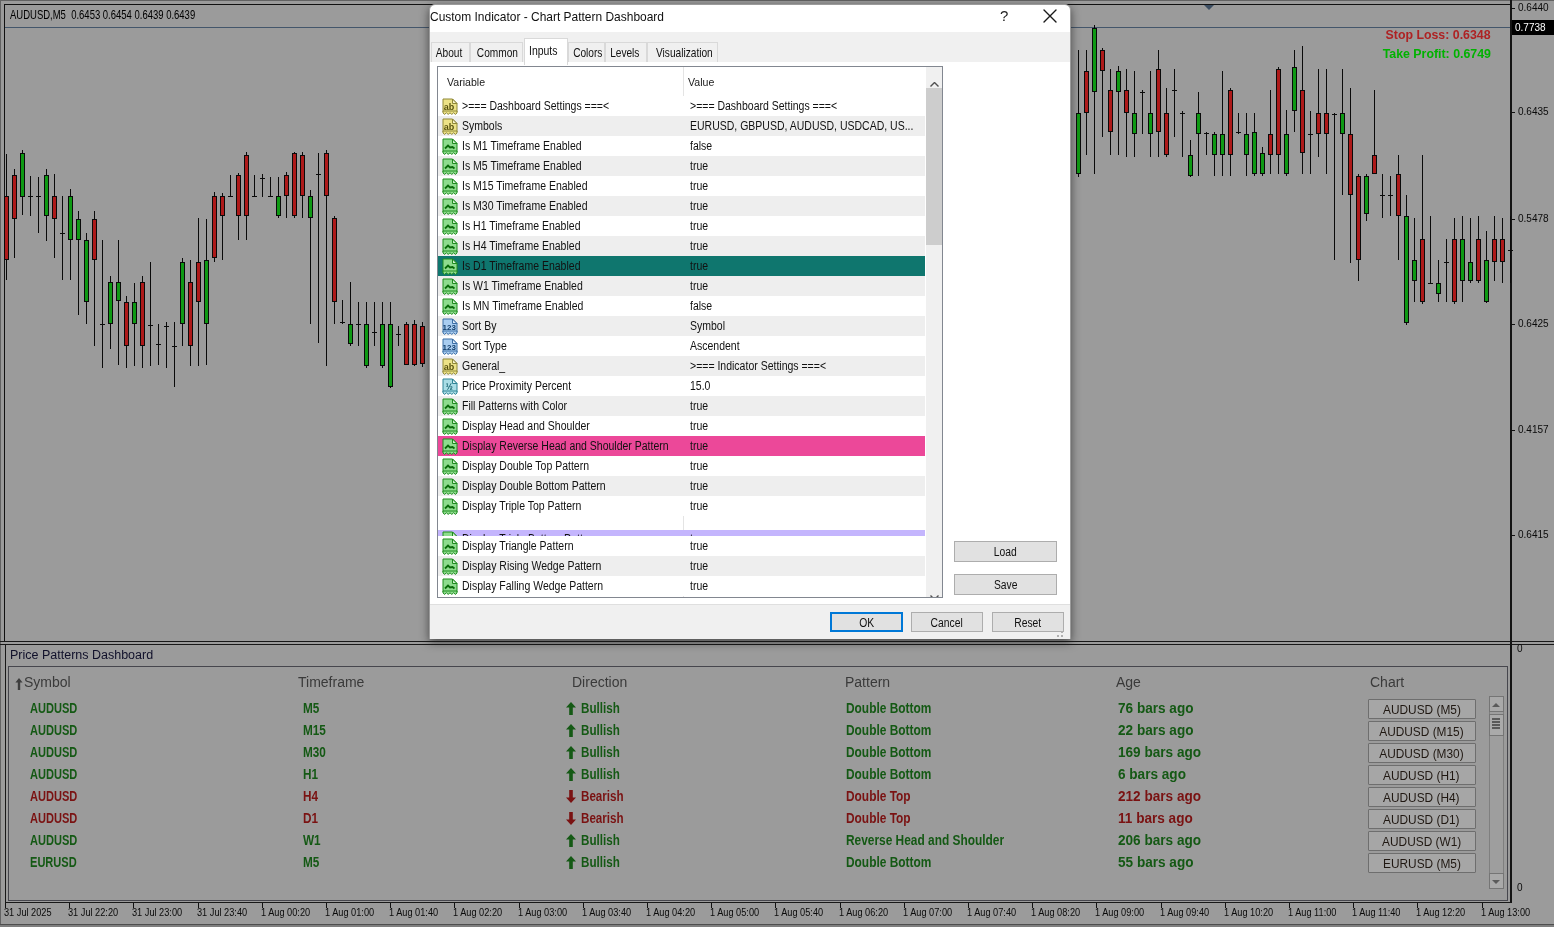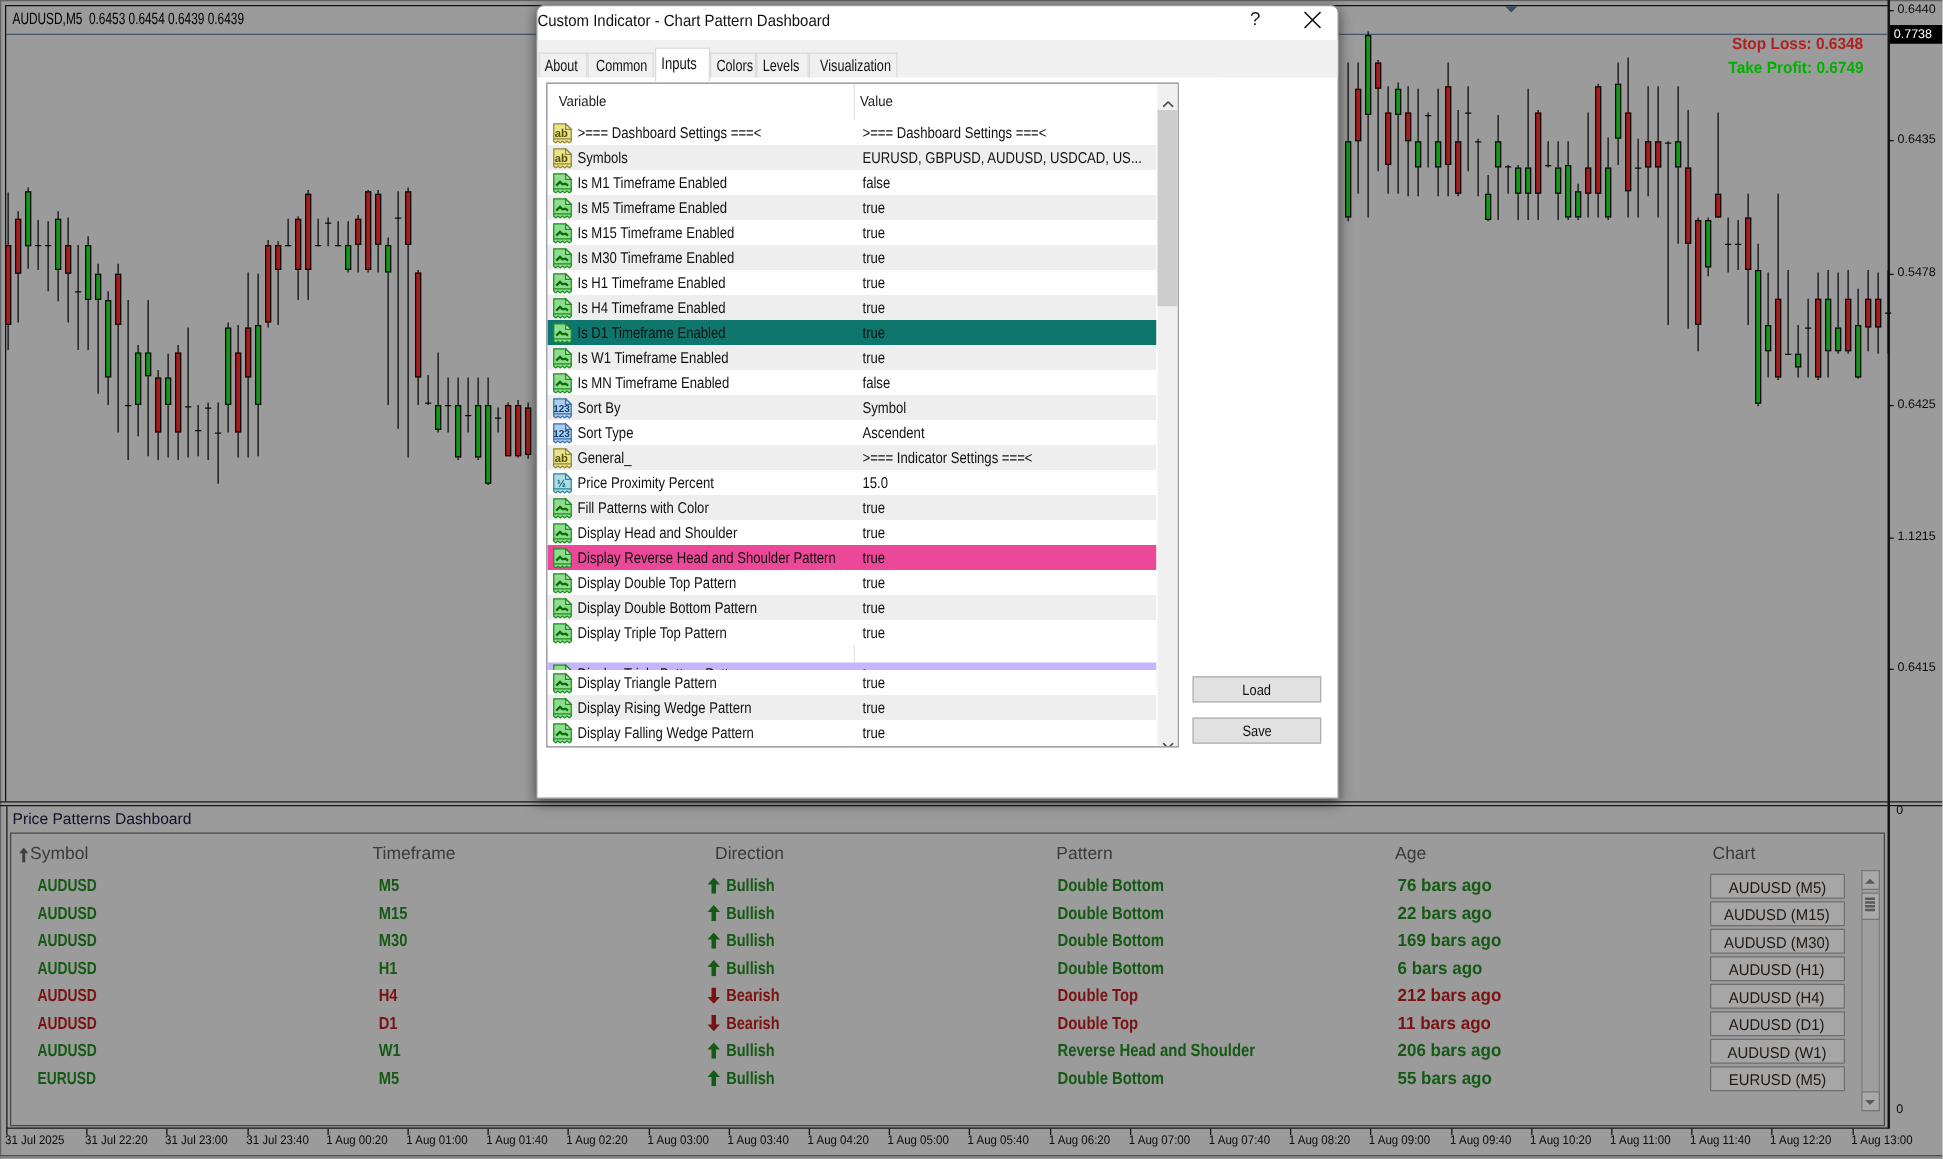--- a/index.html
+++ b/index.html
@@ -283,21 +283,21 @@
     <i class="t" style="left:1508.0px;top:250px"></i>
     <i class="ptick" style="top:7.5px"></i>
     <span class="plab" style="top:1.5px">0.6440</span>
     <i class="ptick" style="top:112.0px"></i>
     <span class="plab" style="top:106.0px">0.6435</span>
     <i class="ptick" style="top:218.5px"></i>
     <span class="plab" style="top:212.5px">0.5478</span>
     <i class="ptick" style="top:324.0px"></i>
     <span class="plab" style="top:318.0px">0.6425</span>
     <i class="ptick" style="top:429.5px"></i>
-    <span class="plab" style="top:423.5px">1.1215</span>
+    <span class="plab" style="top:423.5px">0.4157</span>
     <i class="ptick" style="top:535.0px"></i>
     <span class="plab" style="top:529.0px">0.6415</span>
     <span class="pbox">0.7738</span>
     <i style="left:0;top:641px;width:1554px;height:1px;background:#181818"></i>
     <i style="left:0;top:644px;width:1554px;height:1px;background:#181818"></i>
     <i style="left:5px;top:645px;width:1px;height:258px;background:#181818"></i>
     <i style="left:5px;top:902px;width:1506px;height:1px;background:#181818"></i>
     <span class="dtitle">Price Patterns Dashboard</span>
     <div style="left:8px;top:666px;width:1500px;height:235px;border:1px solid #46464d"></div>
     <div class="dhead" style="left:0;width:100%">
@@ -737,13 +737,21 @@
               </svg></span>
             <span class="thumb"></span>
             <span style="left:4px;top:519px"><svg width="9" height="5" viewBox="0 0 9 5">
                 <path d="M0.5 0.5 L4.5 4.5 L8.5 0.5" stroke="#505050" stroke-width="1.4" fill="none"></path>
               </svg></span>
           </div>
         </div>
         <div id="ld" class="btn"><b>Load</b></div>
         <div id="sv" class="btn"><b>Save</b></div>
       </div>
+      <div id="foot">
+        <div id="okb" class="btn"><b>OK</b></div>
+        <div id="cnb" class="btn"><b>Cancel</b></div>
+        <div id="rsb" class="btn"><b>Reset</b></div>
+        <i style="left:631px;top:26px;width:2px;height:2px;background:#b0b0b0"></i>
+        <i style="left:627px;top:30px;width:2px;height:2px;background:#b0b0b0"></i>
+        <i style="left:631px;top:30px;width:2px;height:2px;background:#b0b0b0"></i>
+      </div>
     </div>
   </div>
 </body></html>

